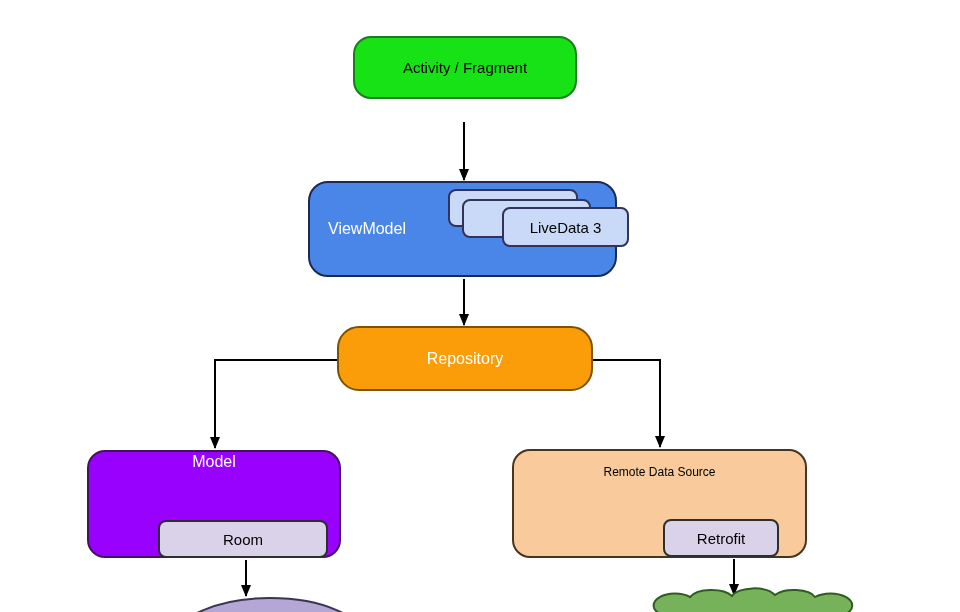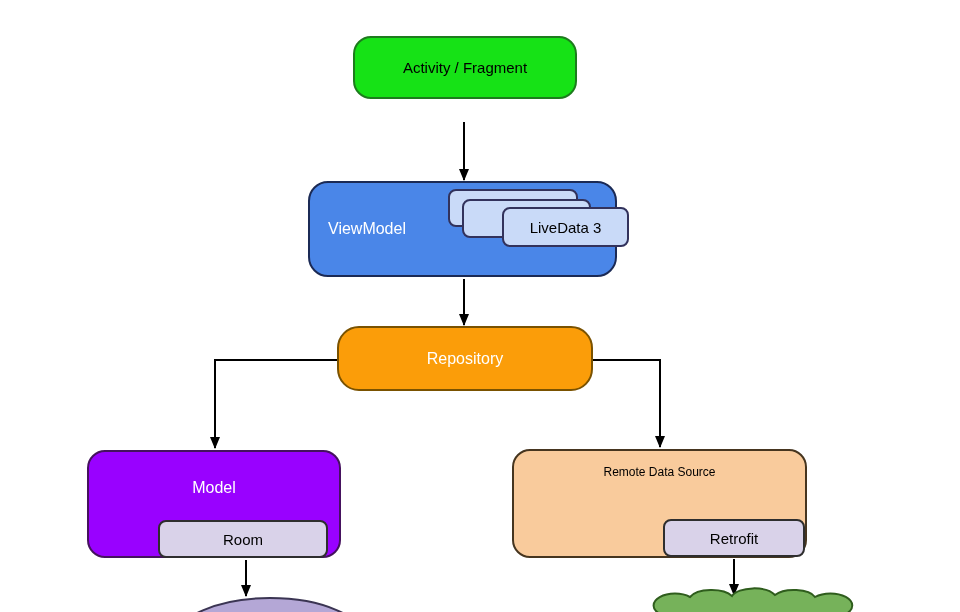--- a/index.html
+++ b/index.html
@@ -35,33 +35,33 @@
   .card-mid{left:462px;top:199px;width:129px;height:39px;}
   .card-front{left:502px;top:207px;width:127px;height:40px;}
   .node-repository{
     left:337px;top:320px;width:256px;height:65px;border-radius:22px;
     background:var(--repository_fill);border:2px solid var(--repository_border);
     color:var(--text_light);font-size:16px;margin-top:6px;
   }
   .node-model{
     left:87px;top:450px;width:254px;height:108px;border-radius:18px;
     background:var(--model_fill);border:2px solid var(--model_border);
-    align-items:flex-start;padding-top:27px;color:var(--text_light);font-size:16px;
+    align-items:flex-start;padding-top:1px;color:var(--text_light);font-size:16px;
   }
   .node-remote{
     left:512px;top:449px;width:295px;height:109px;border-radius:18px;
     background:var(--remote_fill);border:2px solid var(--remote_border);
     align-items:flex-start;padding-top:14px;font-size:12px;
   }
   .node-room{
     left:158px;top:520px;width:170px;height:38px;border-radius:8px;
     background:var(--sub_fill);border:2px solid var(--sub_border);z-index:3;
   }
   .node-retrofit{
-    left:663px;top:519px;width:142px;height:38px;border-radius:8px;
+    left:663px;top:519px;width:116px;height:38px;border-radius:8px;
     background:var(--sub_fill);border:2px solid var(--sub_border);z-index:3;
   }
   .edge{stroke:var(--arrow);stroke-width:2;fill:none;}
 </style>
 </head>
 <body>
 
 <div class="canvas">
 
   <svg class="layer" width="960" height="612" viewBox="0 0 960 612">

